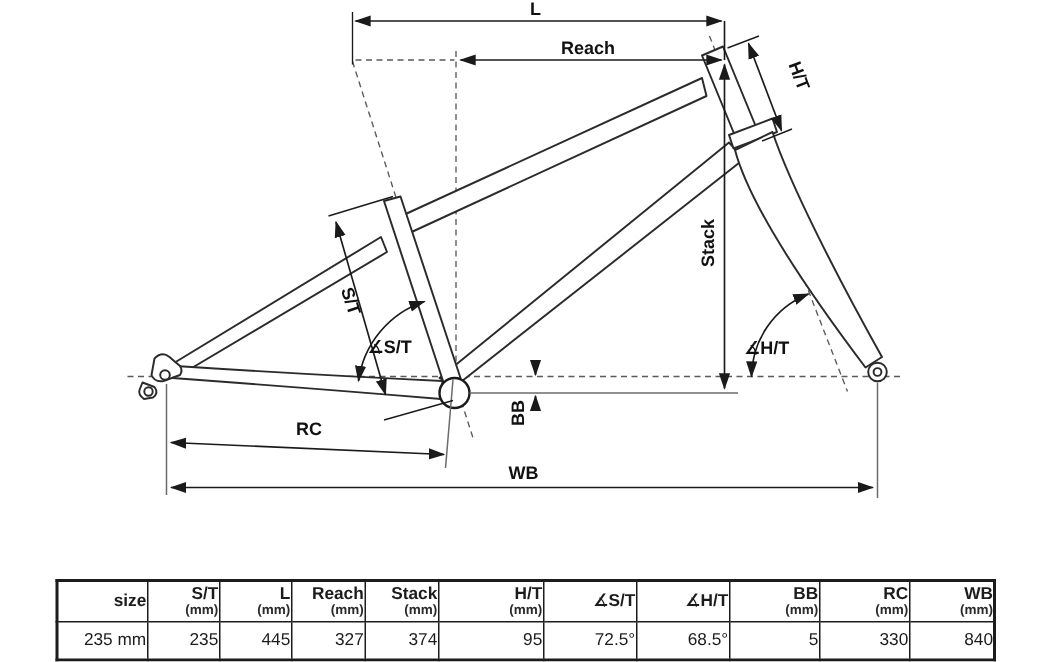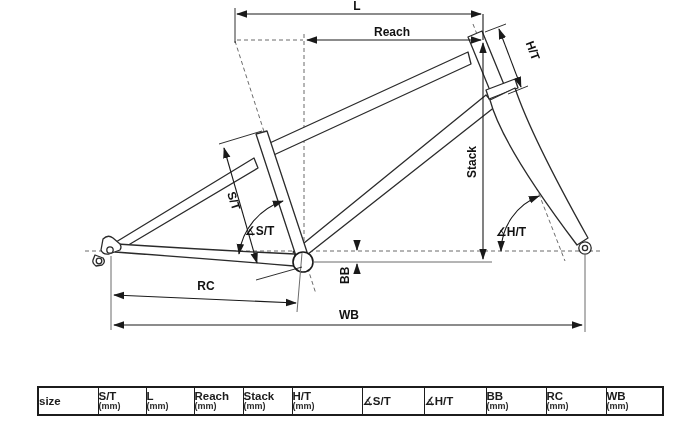--- a/index.html
+++ b/index.html
@@ -3,21 +3,21 @@
 <meta charset="utf-8">
 <style>
   html,body{margin:0;padding:0;background:#fff;width:700px;height:441px;overflow:hidden;
             font-family:"Liberation Sans","DejaVu Sans",sans-serif;}
   #stage{position:relative;width:700px;height:441px;background:#fff;}
   #drawing{position:absolute;left:0;top:0;}
 
   
   #geo-table{position:absolute;left:37px;top:386px;border-collapse:collapse;table-layout:fixed;
              width:625px;background:#fff;}
-  #geo-table td,#geo-table th{border:1px solid #1c1c1c;text-align:left;vertical-align:middle;
+  #geo-table td,#geo-table th{border:1px solid #1c1c1c;text-align:right;vertical-align:middle;
              padding:0;color:#1c1c1c;}
   #geo-table{border:2px solid #1c1c1c;}
   #geo-table .hrow th{height:26px;font-weight:bold;font-size:11.5px;line-height:1.05;}
   #geo-table .hrow .sub{display:block;font-weight:bold;font-size:9px;color:#2a2a2a;}
   #geo-table .drow td{height:24px;font-size:11.5px;font-weight:normal;}
 
   
   .tube{fill:#fff;stroke:#2b2b2b;stroke-width:1.3;stroke-linejoin:round;}
   .dim{fill:none;stroke:#1a1a1a;stroke-width:1.1;}
   .thin{fill:none;stroke:#1a1a1a;stroke-width:0.9;}
@@ -132,15 +132,28 @@
       <th><span>L</span><span class="sub">(mm)</span></th>
       <th><span>Reach</span><span class="sub">(mm)</span></th>
       <th><span>Stack</span><span class="sub">(mm)</span></th>
       <th><span>H/T</span><span class="sub">(mm)</span></th>
       <th><span>∡S/T</span></th>
       <th><span>∡H/T</span></th>
       <th><span>BB</span><span class="sub">(mm)</span></th>
       <th><span>RC</span><span class="sub">(mm)</span></th>
       <th><span>WB</span><span class="sub">(mm)</span></th>
     </tr>
+    <tr class="drow">
+      <td>235 mm</td>
+      <td>235</td>
+      <td>445</td>
+      <td>327</td>
+      <td>374</td>
+      <td>95</td>
+      <td>72.5°</td>
+      <td>68.5°</td>
+      <td>5</td>
+      <td>330</td>
+      <td>840</td>
+    </tr>
   </tbody>
     </table>
 </div>
 
 </body></html>

